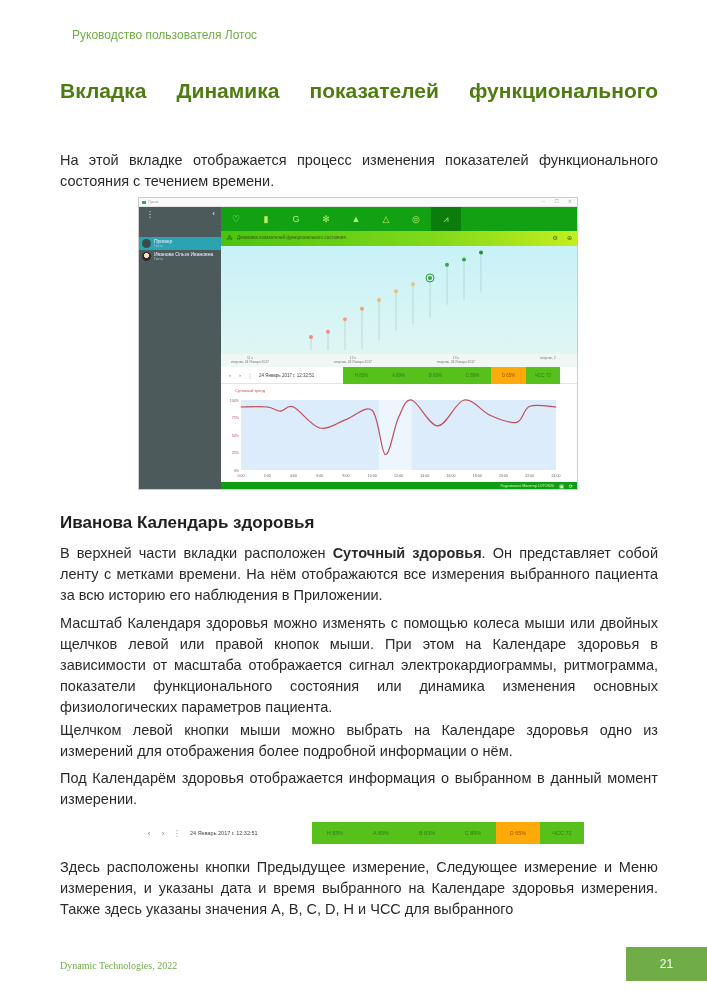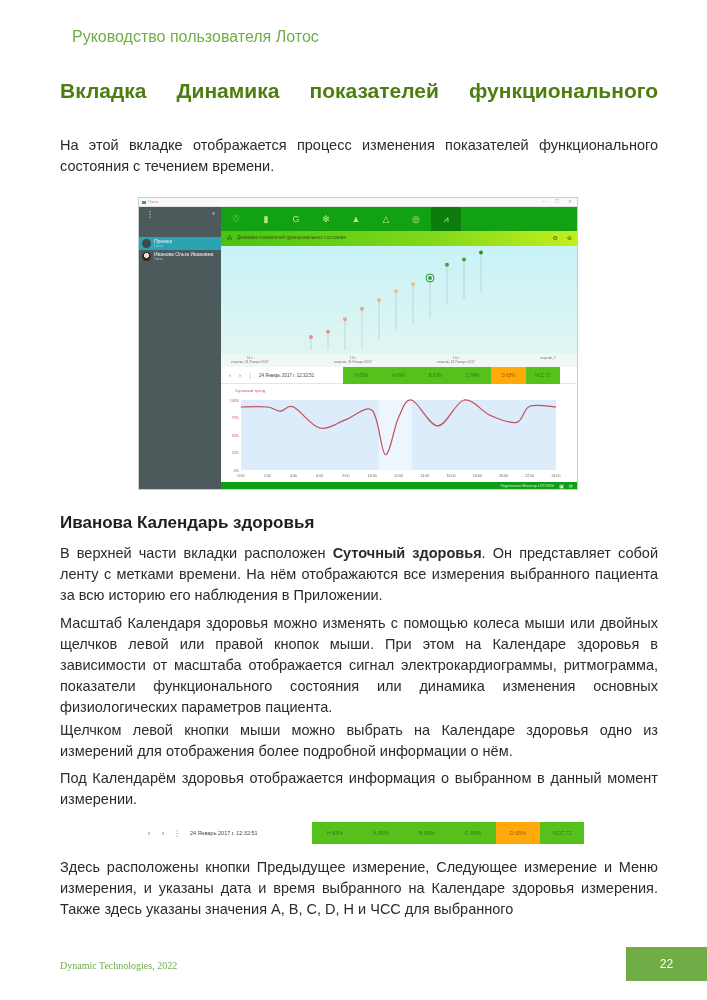--- a/index.html
+++ b/index.html
@@ -1,18 +1,18 @@
 <!DOCTYPE html>
 <html><head>
 <meta charset="utf-8">
 <style>
   * { box-sizing: border-box; margin: 0; padding: 0; }
   body { width: 707px; height: 1000px; background: #fff; position: relative; overflow: hidden;
          font-family: "Liberation Sans", sans-serif; color: #2b2b2b; }
-  .running-header { position: absolute; left: 60px; top: 28px; font-size: 16px; color: #70ad47; padding-left: 12px; }
+  .running-header { position: absolute; left: 60px; top: 28px; font-size: 12px; color: #70ad47; padding-left: 12px; }
   .h1 { position: absolute; left: 60px; top: 76px; width: 598px; font-size: 21px; font-weight: bold; line-height: 30px; color: #4d7c0f; text-align: justify; text-align-last: justify; }
   .h1 .l2 { display:block; text-align-last: left; }
   .p { position: absolute; left: 60px; width: 598px; font-size: 14.5px; line-height: 21px; text-align: justify; color: #2b2b2b; }
   .h2 { position: absolute; left: 60px; top: 513px; font-size: 17px; font-weight: bold; color: #1f1f1f; }
 
   
   .app { position: absolute; left: 138px; top: 197px; width: 440px; height: 293px; background: #fff; border: 1px solid #ccc; overflow: hidden; }
   .titlebar { height: 9px; background: #fafafa; position: relative; border-bottom: 1px solid #e4e4e4; }
   .titlebar .ico { position: absolute; left: 3px; top: 3px; width: 4px; height: 3px; background: #2a7; }
   .titlebar .ttl { position: absolute; left: 9px; top: 1px; font-size: 4px; color: #999; }
@@ -66,21 +66,21 @@
 
 <div class="running-header">Руководство пользователя Лотос</div>
 
 <div class="h1">
   <span>Вкладка</span>
   <span>Динамика</span>
   <span>показателей</span>
   <span>функционального</span>
 </div>
 
-<div class="p" style="top:135px">На этой вкладке отображается процесс изменения показателей функционального состояния с течением времени.</div>
+<div class="p" style="top:150px">На этой вкладке отображается процесс изменения показателей функционального состояния с течением времени.</div>
 
 <div class="app">
   <div class="titlebar">
     <span class="ico"></span>
     <span class="ttl">Лотос</span>
     <span class="wc" style="right:32px">–</span>
     <span class="wc" style="right:18px">☐</span>
     <span class="wc" style="right:5px">✕</span>
   </div>
 
@@ -262,13 +262,13 @@
       <div class="mt" style="width: 46px;">B 83%</div>
       <div class="mt" style="width: 46px;">C 89%</div>
       <div class="mt warn" style="width: 44px;">D 65%</div>
       <div class="mt" style="width: 44px;">ЧСС 72</div>
     </div>
 </div>
 
 <div class="p" style="top:857px">Здесь расположены кнопки Предыдущее измерение, Следующее измерение и Меню измерения, и указаны дата и время выбранного на Календаре здоровья измерения. Также здесь указаны значения A, B, C, D, H и ЧСС для выбранного</div>
 
 <div class="footer-l">Dynamic Technologies, 2022</div>
-<div class="footer-page">22</div>
+<div class="footer-page">21</div>
 
 </body></html>

